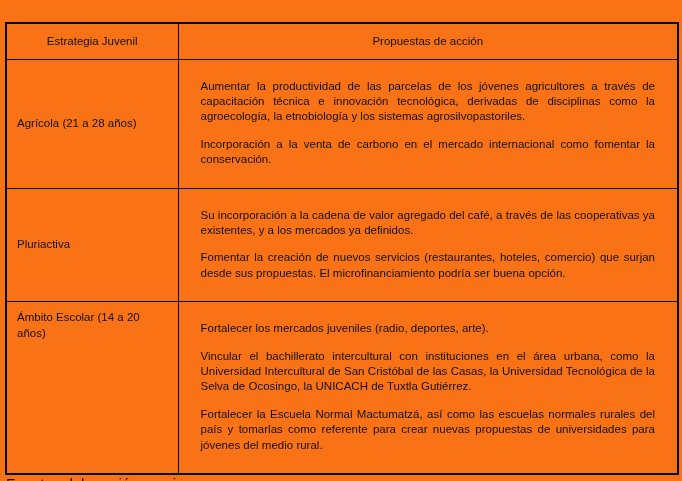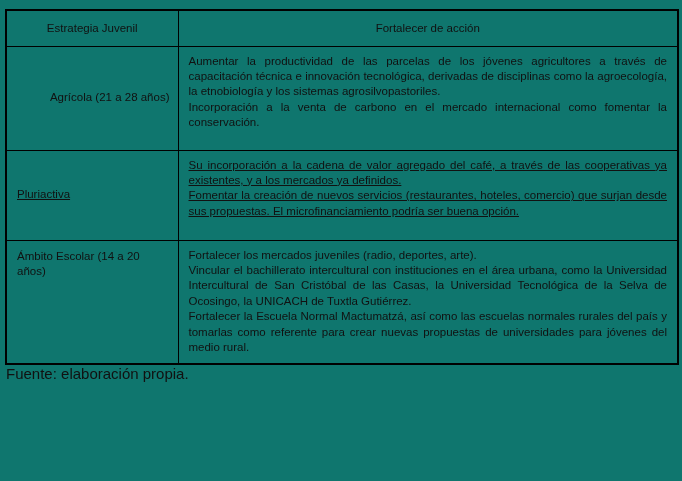--- a/index.html
+++ b/index.html
@@ -6,22 +6,22 @@
     margin: 0;
     padding: 0;
     background: #ffffff;
     font-family: "Liberation Sans", "DejaVu Sans", sans-serif;
     color: #111111;
   }
   .page {
     width: 682px;
     height: 481px;
     box-sizing: border-box;
-    padding: 9px 5px;
-    background: #0f766e;
+    padding: 22px 5px;
+    background: #f97316;
   }
   table.main-table {
     width: 672px;
     border-collapse: collapse;
     table-layout: fixed;
     border: 2px solid #000000;
   }
   table.main-table td, table.main-table th {
     border: 1px solid #000000;
     font-size: 11.5px;
@@ -49,26 +49,26 @@
     vertical-align: top;
     padding-top: 8px;
     margin-top: 20px;
   }
   td.proposals-cell {
     vertical-align: top;
     text-align: justify;
     padding: 7px 10px 8px 10px;
   }
   td.proposals-cell .para {
-    margin: 0;
+    margin: 12px;
     text-align: justify;
   }
   
-  tbody tr:nth-child(1) td { height: 104px; text-align: right; }
-  tbody tr:nth-child(2) td { height: 90px; text-decoration: underline; }
+  tbody tr:nth-child(1) td { height: 104px; }
+  tbody tr:nth-child(2) td { height: 90px; }
   tbody tr:nth-child(3) td { height: 48px; }
   tbody tr:nth-child(4) td { height: 160px; }
 
   .source-note {
     font-size: 15px;
     padding-left: 1px;
     color: #111111;
   }
 </style>
 </head>
@@ -77,21 +77,21 @@
 <div class="page">
 
   <table class="main-table">
     <colgroup>
       <col class="col-strategy">
       <col class="col-proposals">
     </colgroup>
     <thead>
       <tr>
         <th class="header-cell">Estrategia Juvenil</th>
-        <th class="header-cell">Fortalecer de acción</th>
+        <th class="header-cell">Propuestas de acción</th>
       </tr>
     </thead>
     <tbody>
 
     <tr>
       <td class="strategy-cell">
         <span>Agrícola (21 a 28 años)</span>
       </td>
       <td class="proposals-cell">
             <div class="para">Aumentar la productividad de las parcelas de los jóvenes agricultores a través de capacitación técnica e innovación tecnológica, derivadas de disciplinas como la agroecología, la etnobiología y los sistemas agrosilvopastoriles.</div>

